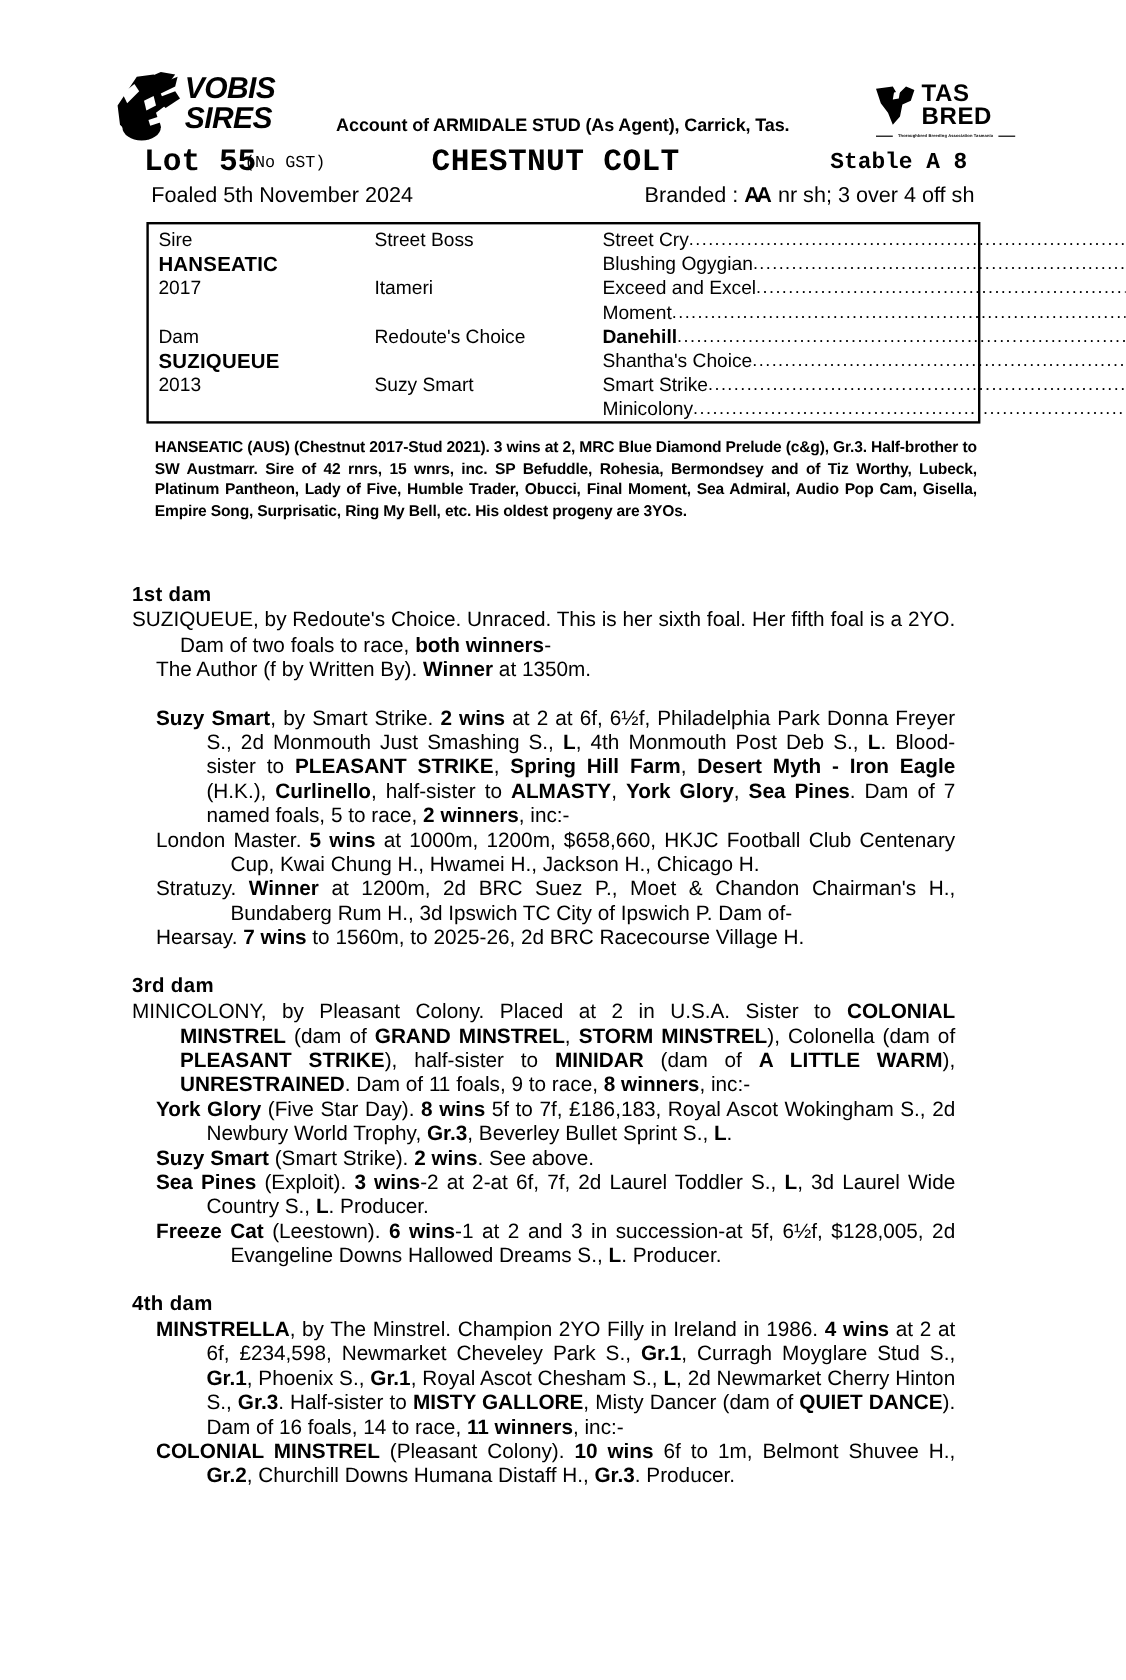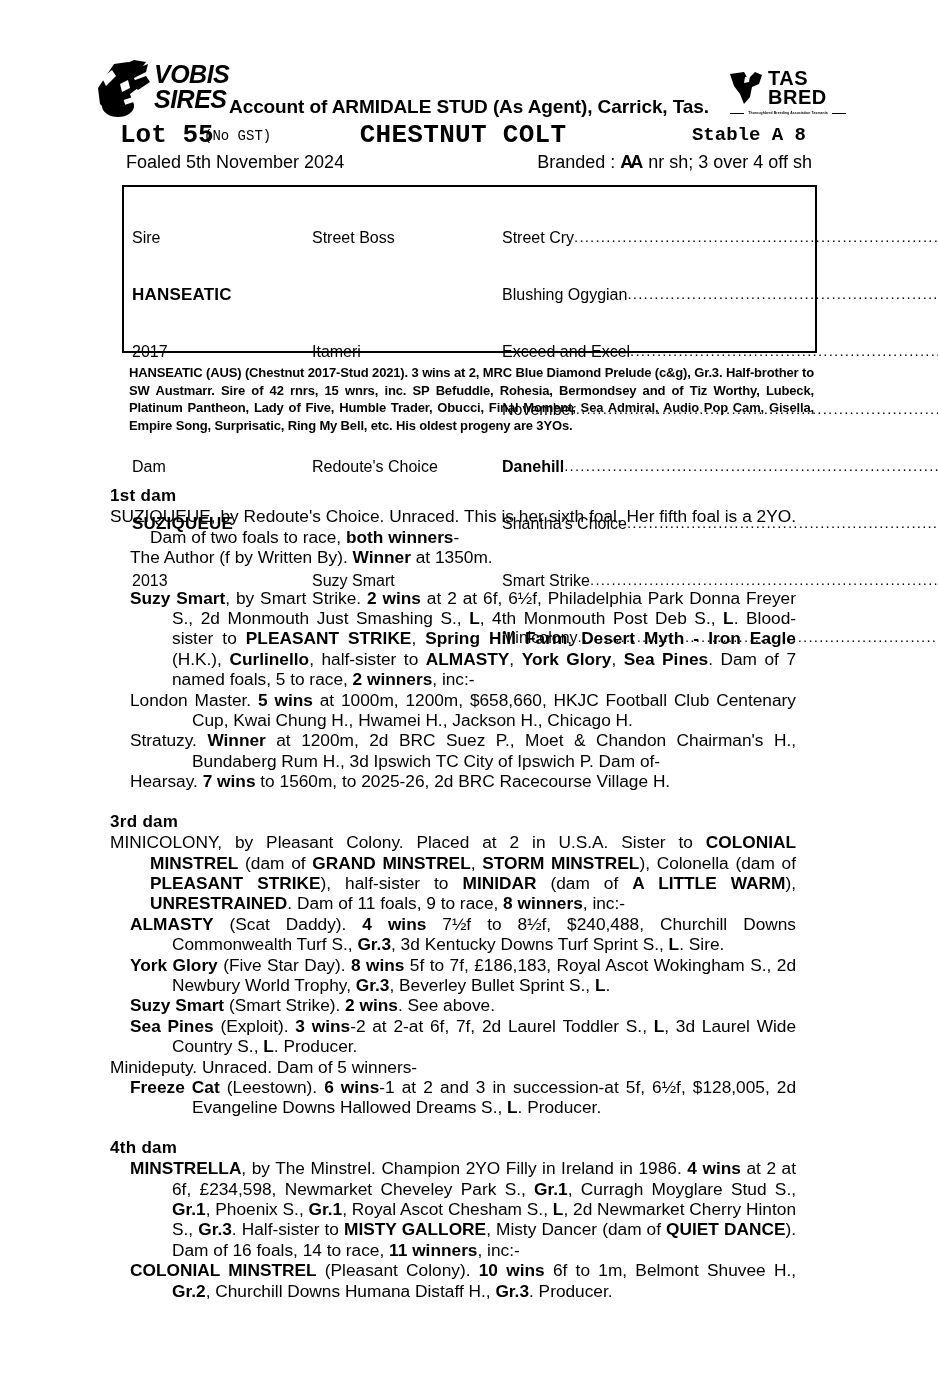--- a/index.html
+++ b/index.html
@@ -95,21 +95,21 @@
     background: #000;
   }
   .tas-rule-l { left: 2px; }
   .tas-rule-r { left: 104px; }
 
   .account-line {
     position: absolute;
     left: 0; top: 96px;
     width: 938px;
     text-align: center;
-    font-size: 19px;
+    font-size: 15px;
     font-weight: bold;
     letter-spacing: -0.1px;
   }
 
   
   .title-row {
     position: absolute;
     left: 120px;
     top: 122px;
     width: 686px;
@@ -175,21 +175,20 @@
     height: 100%;
     padding: 4px 0 0 0;
     box-sizing: border-box;
   }
   .ped-row {
     position: relative;
     height: 20.2px;
     font-size: 16px;
     line-height: 20.2px;
     white-space: nowrap;
-    margin-top: 37px;
   }
   .col1 { position: absolute; left: 8px; top: 0; width: 175px; }
   .col2 { position: absolute; left: 188px; top: 0; width: 180px; }
   .col3 { position: absolute; left: 378px; top: 0; right: 6px; }
   .nm-bold { font-weight: bold; font-size: 17px; letter-spacing: 0.2px;}
   .gp {
     display: flex;
     align-items: baseline;
     width: 100%;
   }
@@ -322,21 +321,21 @@
           <span class="a">Exceed and Excel</span>
           <span class="dots">.............................................................................</span>
 
         </span>
       </div>
 
       <div class="ped-row">
         <span class="col1"></span>
         <span class="col2"></span>
         <span class="col3 gp">
-          <span class="a">November</span>
+          <span class="a">Moment</span>
           <span class="dots">.............................................................................</span>
 
         </span>
       </div>
 
       <div class="ped-row">
         <span class="col1">Dam</span>
         <span class="col2">Redoute's Choice</span>
         <span class="col3 gp">
           <span class="a"><b>Danehill</b></span>
@@ -390,25 +389,23 @@
 
     <div class="hang2"><b>Suzy Smart</b>, by Smart Strike. <b>2 wins</b> at 2 at 6f, 6½f, Philadelphia Park Donna Freyer S., 2d Monmouth Just Smashing S., <b>L</b>, 4th Monmouth Post Deb S., <b>L</b>. Blood-sister to <b>PLEASANT STRIKE</b>, <b>Spring Hill Farm</b>, <b>Desert Myth</b> <b>- Iron Eagle</b> (H.K.), <b>Curlinello</b>, half-sister to <b>ALMASTY</b>, <b>York Glory</b>, <b>Sea Pines</b>. Dam of 7 named foals, 5 to race, <b>2 winners</b>, inc:-</div>
     <div class="hang3">London Master. <b>5 wins</b> at 1000m, 1200m, $658,660, HKJC Football Club Centenary Cup, Kwai Chung H., Hwamei H., Jackson H., Chicago H.</div>
     <div class="hang3">Stratuzy. <b>Winner</b> at 1200m, 2d BRC Suez P., Moet &amp; Chandon Chairman's H., Bundaberg Rum H., 3d Ipswich TC City of Ipswich P. Dam of-</div>
     <div class="hang3 nojust">Hearsay. <b>7 wins</b> to 1560m, to 2025-26, 2d BRC Racecourse Village H.</div>
 
     <div class="sec-gap"></div>
 
     <div class="dam-head">3rd dam</div>
     <div class="hang1">MINICOLONY, by Pleasant Colony. Placed at 2 in U.S.A. Sister to <b>COLONIAL MINSTREL</b> (dam of <b>GRAND MINSTREL</b>, <b>STORM MINSTREL</b>), Colonella (dam of <b>PLEASANT STRIKE</b>), half-sister to <b>MINIDAR</b> (dam of <b>A LITTLE WARM</b>), <b>UNRESTRAINED</b>. Dam of 11 foals, 9 to race, <b>8 winners</b>, inc:-</div>
-    <div class="hang2"><b>ALMASTY</b> (Scat Daddy). <b>4 wins</b> 7½f to 8½f, $240,488, Churchill Downs Commonwealth Turf S., <b>Gr.3</b>, 3d Kentucky Downs Turf Sprint S., <b>L</b>. Sire.</div>
     <div class="hang2"><b>York Glory</b> (Five Star Day). <b>8 wins</b> 5f to 7f, £186,183, Royal Ascot Wokingham S., 2d Newbury World Trophy, <b>Gr.3</b>, Beverley Bullet Sprint S., <b>L</b>.</div>
     <div class="hang2 nojust"><b>Suzy Smart</b> (Smart Strike). <b>2 wins</b>. See above.</div>
     <div class="hang2"><b>Sea Pines</b> (Exploit). <b>3 wins</b>-2 at 2-at 6f, 7f, 2d Laurel Toddler S., <b>L</b>, 3d Laurel Wide Country S., <b>L</b>. Producer.</div>
-    <div class="hang2 nojust" style="padding-left:40px;text-indent:-40px;">Minideputy. Unraced. Dam of 5 winners-</div>
     <div class="hang3"><b>Freeze Cat</b> (Leestown). <b>6 wins</b>-1 at 2 and 3 in succession-at 5f, 6½f, $128,005, 2d Evangeline Downs Hallowed Dreams S., <b>L</b>. Producer.</div>
 
     <div class="sec-gap"></div>
 
     <div class="dam-head">4th dam</div>
     <div class="hang2"><b>MINSTRELLA</b>, by The Minstrel. Champion 2YO Filly in Ireland in 1986. <b>4 wins</b> at 2 at 6f, £234,598, Newmarket Cheveley Park S., <b>Gr.1</b>, Curragh Moyglare Stud S., <b>Gr.1</b>, Phoenix S., <b>Gr.1</b>, Royal Ascot Chesham S., <b>L</b>, 2d Newmarket Cherry Hinton S., <b>Gr.3</b>. Half-sister to <b>MISTY GALLORE</b>, Misty Dancer (dam of <b>QUIET DANCE</b>). Dam of 16 foals, 14 to race, <b>11 winners</b>, inc:-</div>
     <div class="hang2"><b>COLONIAL MINSTREL</b> (Pleasant Colony). <b>10 wins</b> 6f to 1m, Belmont Shuvee H., <b>Gr.2</b>, Churchill Downs Humana Distaff H., <b>Gr.3</b>. Producer.</div>
 
   </div>
 </div>

